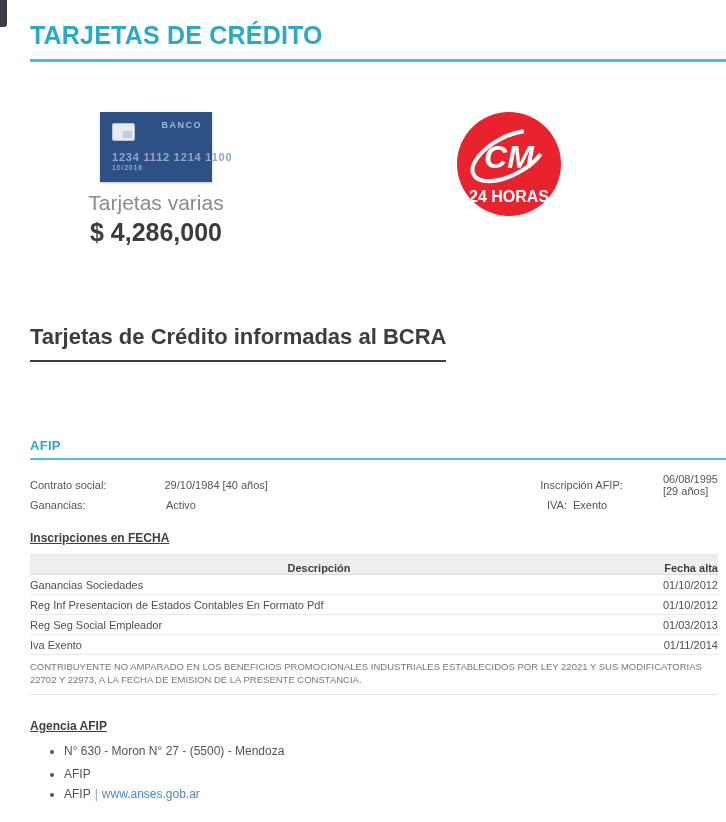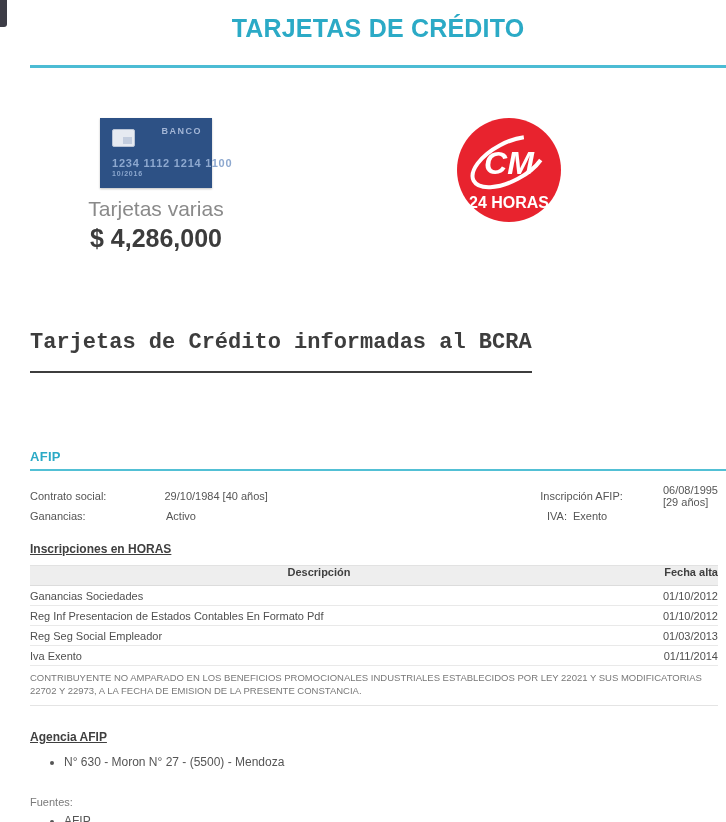--- a/index.html
+++ b/index.html
@@ -3,59 +3,59 @@
 <meta charset="utf-8">
 <style>
   * { margin:0; padding:0; box-sizing:border-box; }
   html,body { background:#ffffff; }
   body { font-family:"Liberation Sans","DejaVu Sans",sans-serif; }
   .page { position:relative; width:726px; height:822px; background:#ffffff; overflow:hidden; }
 
   .edge-mark { position:absolute; left:0; top:0; width:7px; height:27px; background:#3c3c46; border-radius:0 0 3px 0; }
 
   
-  .header { margin:14px 0 0 30px; border-bottom:3px solid #4cbcd4; padding-bottom:22px;text-align:center; }
+  .header { margin:21px 0 0 30px; border-bottom:3px solid #4cbcd4; padding-bottom:9px; }
   .page-title { font-size:25px; font-weight:700; color:#2baac6; letter-spacing:.2px; }
 
   
   .summary { position:relative; margin-top:50px; height:146px; }
   .summary-left { margin-left:72px; width:168px; text-align:center; }
   .card { position:relative; width:112px; height:70px; margin:0 auto; background:#2d5185; border-radius:0; box-shadow:0 1px 2px rgba(0,0,0,.25); }
   .card .chip { position:absolute; left:12px; top:11px; width:23px; height:18px; background:#e6eaf1; border-radius:2px; border:1px solid #b9c4d6; }
   .card .chip:after { content:""; position:absolute; right:2px; bottom:2px; width:9px; height:7px; background:#c3cdde; }
   .card .bank { position:absolute; right:10px; top:8px; color:#a3b6d6; font-size:9px; font-weight:700; letter-spacing:1.5px; }
   .card .number { position:absolute; left:12px; top:39px; color:#8da8cf; font-size:11px; font-weight:700; letter-spacing:.8px; white-space:nowrap; }
   .card .valid { position:absolute; left:12px; top:52px; color:#8da8cf; font-size:7px; font-weight:700; letter-spacing:.8px; }
   .summary-label { margin-top:9px; font-size:21px; color:#8a8a8a; }
   .summary-amount { margin-top:3px; font-size:25px; font-weight:700; color:#3c3c3c; }
 
   
   .logo { position:absolute; left:457px; top:0px; width:104px; height:104px; }
 
   
   .bcra-heading { margin:66px 0 0 30px; }
-  .bcra-heading span { display:inline-block; font-size:22px; font-weight:700; color:#3d3d3d; border-bottom:2px solid #3d3d3d; padding-bottom:16px;font-family:Liberation Mono, monospace; }
+  .bcra-heading span { display:inline-block; font-size:22px; font-weight:700; color:#3d3d3d; border-bottom:2px solid #3d3d3d; padding-bottom:10px; }
 
   
   .afip-label { margin:76px 0 0 30px; font-size:13px; font-weight:700; color:#2baac6; letter-spacing:.3px; }
   .afip-rule { margin:5px 0 0 30px; border-bottom:2px solid #52c0d5; }
 
   .info-grid { margin:15px 0 0 30px; width:688px; font-size:11px; color:#555555; }
   .info-row { display:flex; height:20px; align-items:center;gap:36px; }
   .info-row .lbl { width:100px; }
   .info-row .val { width:345px; }
   .info-row .lbl2 { width:88px; }
   .info-row .val2 { flex:1; }
   .info-row .iva { display:flex; gap:6px; }
 
   .sub-heading { margin:16px 0 0 30px; font-size:12px; font-weight:700; color:#3f3f3f; text-decoration:underline; }
 
   
   .table { margin:9px 0 0 30px; width:688px; font-size:11px; color:#4f4f4f; border-top:1px solid #e2e2e2; }
-  .thead { display:flex; height:20px; align-items:flex-start; background:#eeeeee; font-weight:700; color:#3f3f3f; border-bottom:1px solid #dcdcdc; }
+  .thead { display:flex; height:20px; align-items:flex-end; background:#eeeeee; font-weight:700; color:#3f3f3f; border-bottom:1px solid #dcdcdc; }
   .trow { display:flex; height:20px; align-items:center; border-bottom:1px solid #e9e9e9; }
   .c-desc { flex:1; }
   .thead .c-desc { text-align:center; }
   .c-fecha { width:110px; text-align:right; }
   .tnote { width:688px; padding:5px 0 7px; font-size:9.5px; line-height:1.4; color:#787878; border-bottom:1px solid #e4e4e4; }
 
   
   ul.bullets { margin:8px 0 0 0; padding-left:64px; list-style:disc; color:#444; }
   ul.bullets li { font-size:12px; color:#555555; line-height:20px; }
   .fuentes-label { margin:24px 0 0 30px; font-size:11px; color:#7a7a7a; }
@@ -112,21 +112,21 @@
     <div class="info-row">
       <span class="lbl">Ganancias:</span>
       <span class="val">Activo</span>
       <span class="val2 iva">
         <span>IVA:</span>
         <span>Exento</span>
       </span>
     </div>
   </div>
 
-  <div class="sub-heading">Inscripciones en HORAS</div>
+  <div class="sub-heading">Inscripciones en FECHA</div>
 
   <div class="table">
     <div class="thead">
       <span class="c-desc">Descripción</span>
       <span class="c-fecha">Fecha alta</span>
     </div>
     <div class="trow">
       <span class="c-desc">Ganancias Sociedades</span>
       <span class="c-fecha">01/10/2012</span>
     </div>
@@ -143,21 +143,20 @@
       <span class="c-fecha">01/11/2014</span>
     </div>
     <div class="tnote">CONTRIBUYENTE NO AMPARADO EN LOS BENEFICIOS PROMOCIONALES INDUSTRIALES ESTABLECIDOS POR LEY 22021 Y SUS MODIFICATORIAS 22702 Y 22973, A LA FECHA DE EMISION DE LA PRESENTE CONSTANCIA.</div>
   </div>
 
   <div class="sub-heading" style="margin-top:24px">Agencia AFIP</div>
   <ul class="bullets">
     <li>N° 630 - Moron N° 27 - (5500) - Mendoza</li>
   </ul>
 
-  <div class="fuentes-label">Fuentes:</div>
   <ul class="bullets" style="margin-top:3px">
     <li>
       <span>AFIP</span>
     </li>
     <li>
       <span>AFIP</span><span class="src-sep">|</span><a class="src-link">www.anses.gob.ar</a>
     </li>
 
   </ul>
 

